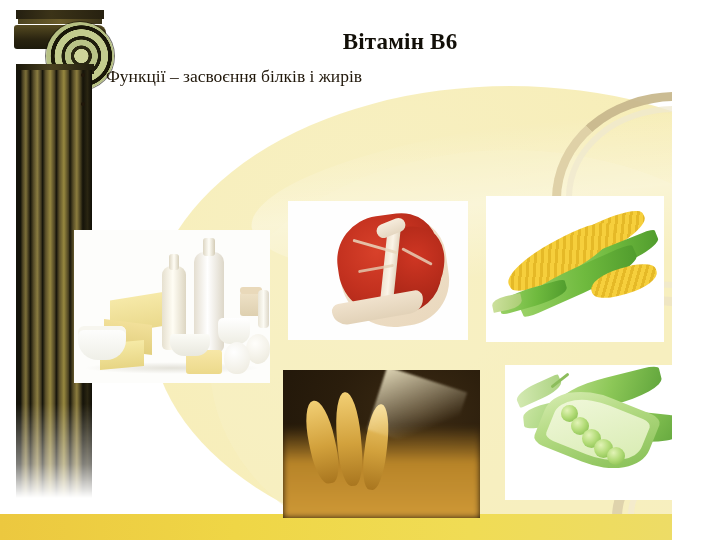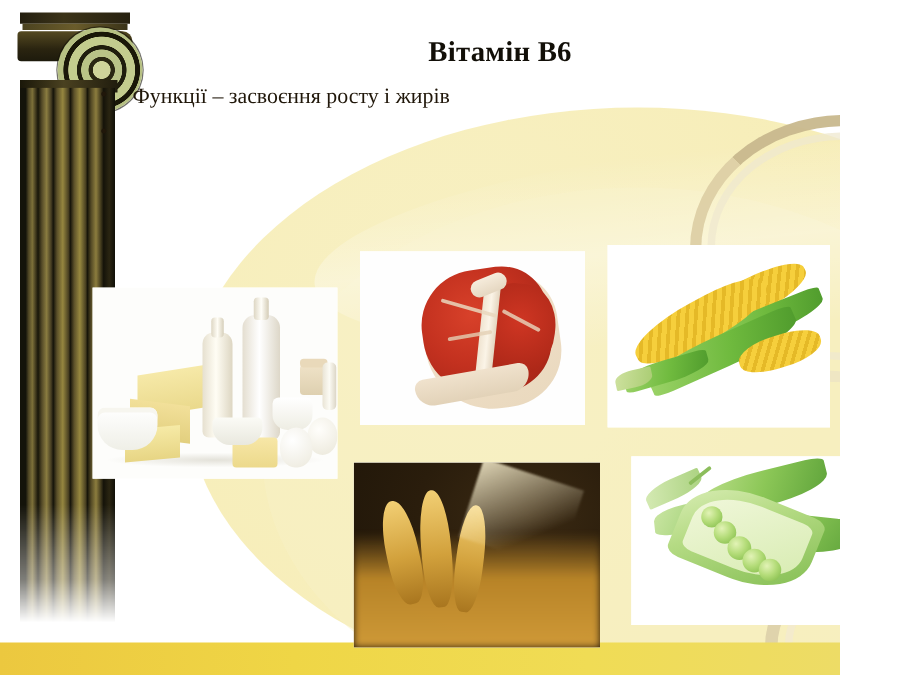--- a/index.html
+++ b/index.html
@@ -280,21 +280,21 @@
     <div class="volute"></div>
     <div class="col-neck"></div>
     <div class="col-shaft"></div>
   </div>
 
   <div class="title">Вітамін В6</div>
 
   <div class="bullets">
     <div class="bullet b1">
       <span class="dot">•</span>
-      <span>Функції – засвоєння росту і жирів</span>
+      <span>Функції – засвоєння білків і жирів</span>
     </div>
     <div class="bullet b2">
       <span class="dot">•</span>
     </div>
   </div>
 
   <div class="photo ph-dairy">
     <div class="dairy-bg"></div>
     <div class="d-item d-shadow"></div>
     <div class="d-item d-can"></div>

